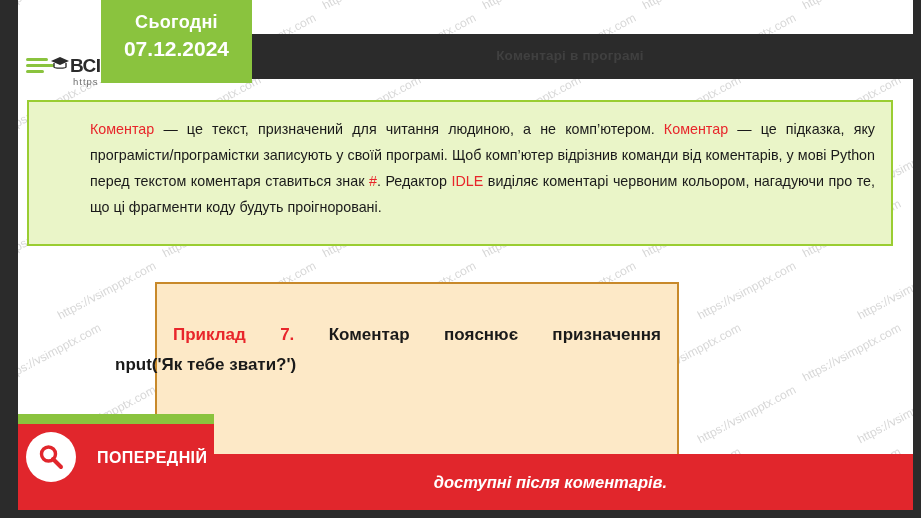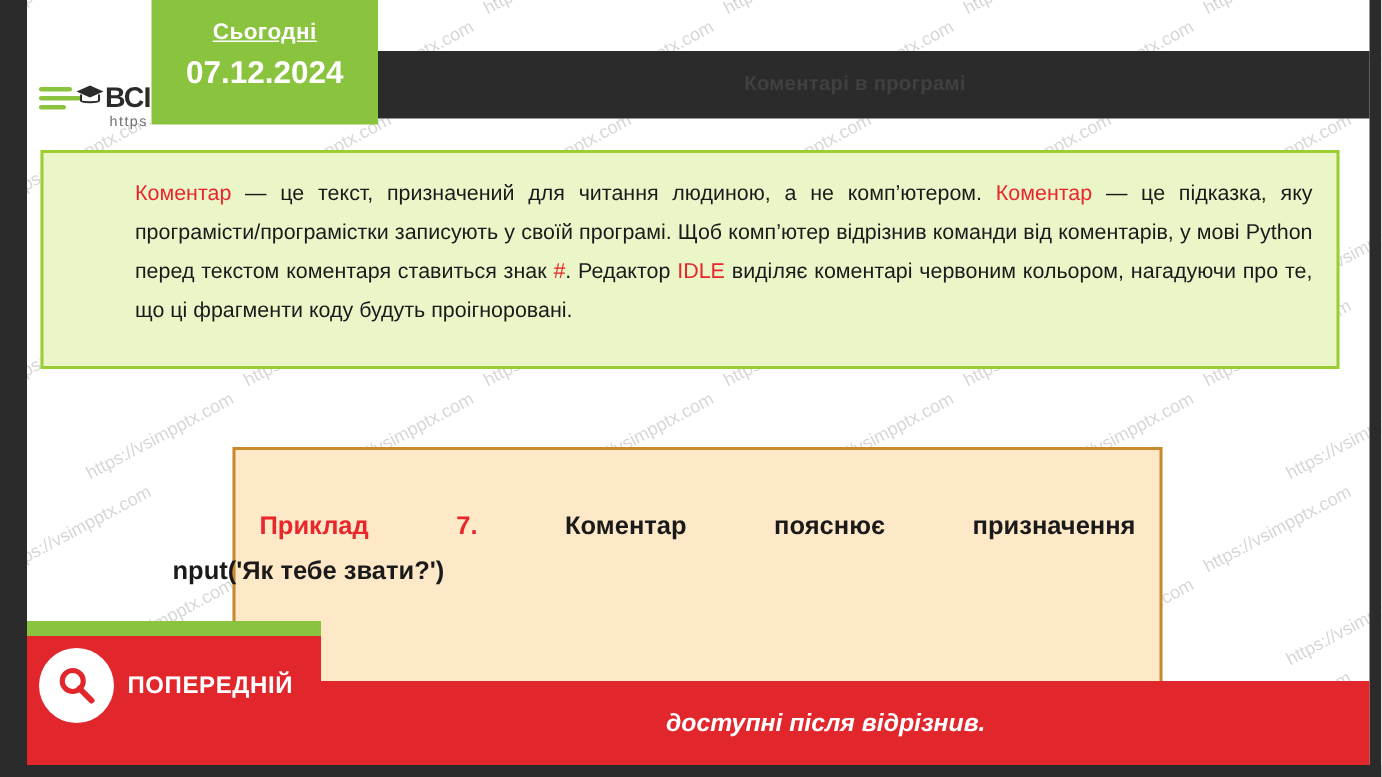--- a/index.html
+++ b/index.html
@@ -128,25 +128,24 @@
     top: 0;
     width: 151px;
     height: 83px;
     background: #8ac33e;
     color: #ffffff;
     text-align: center;
     box-sizing: border-box;
     padding-top: 12px;
   }
   .date-badge .d-label {
-    font-size: 15px;
+    font-size: 18px;
     font-weight: bold;
     line-height: 20px;
     letter-spacing: 0.3px;
-    text-decoration: underline;
   }
   .date-badge .d-value {
     font-size: 21px;
     font-weight: bold;
     line-height: 26px;
     margin-top: 4px;
   }
 
   
   .green-box {
@@ -167,22 +166,22 @@
     text-align: justify;
     font-weight: normal;
     margin-left: 45px;
   }
   .hl-red { color: #e8262b; }
 
   
   .orange-box {
     position: absolute;
     left: 155px;
-    top: 298px;
-    width: 620px;
+    top: 282px;
+    width: 524px;
     height: 176px;
     background: #fde9c7;
     border: 2px solid #c8892a;
     box-sizing: border-box;
     padding: 36px 16px 10px 16px;
   }
   .ex-line1 {
     font-size: 17px;
     font-weight: bold;
     color: #1a1a1a;
@@ -274,21 +273,21 @@
     display: flex;
     align-items: center;
     justify-content: center;
     flex: none;
   }
   .preview-label {
     color: #ffffff;
     font-weight: bold;
     font-size: 16px;
     line-height: 19px;
-    margin-left: 9px;
+    margin-left: 21px;
     letter-spacing: 0.4px;
   }
 
   
   .green-sliver {
     position: absolute;
     left: 18px;
     bottom: 94px;
     width: 196px;
     height: 10px;
@@ -392,21 +391,21 @@
   <div class="orange-box">
     <div class="ex-line1">
       <span class="ex-label">Приклад 7.</span>
       <span>Коментар пояснює призначення</span>
     </div>
     <div class="ex-code2">nput('Як тебе звати?')</div>
   </div>
 
   <div class="red-banner">
     <div class="rb-text">
-      <div>доступні після відрізнив.</div>
+      <div>доступні після коментарів.</div>
     </div>
   </div>
 
   <div class="green-sliver"></div>
 
   <div class="preview-badge">
     <div class="preview-circle">
       <svg width="30" height="30" viewBox="0 0 30 30">
         <circle cx="12.5" cy="12" r="7" fill="none" stroke="#e1262c" stroke-width="3.4"></circle>
         <line x1="17" y1="17" x2="25" y2="25" stroke="#e1262c" stroke-width="4" stroke-linecap="round"></line>

